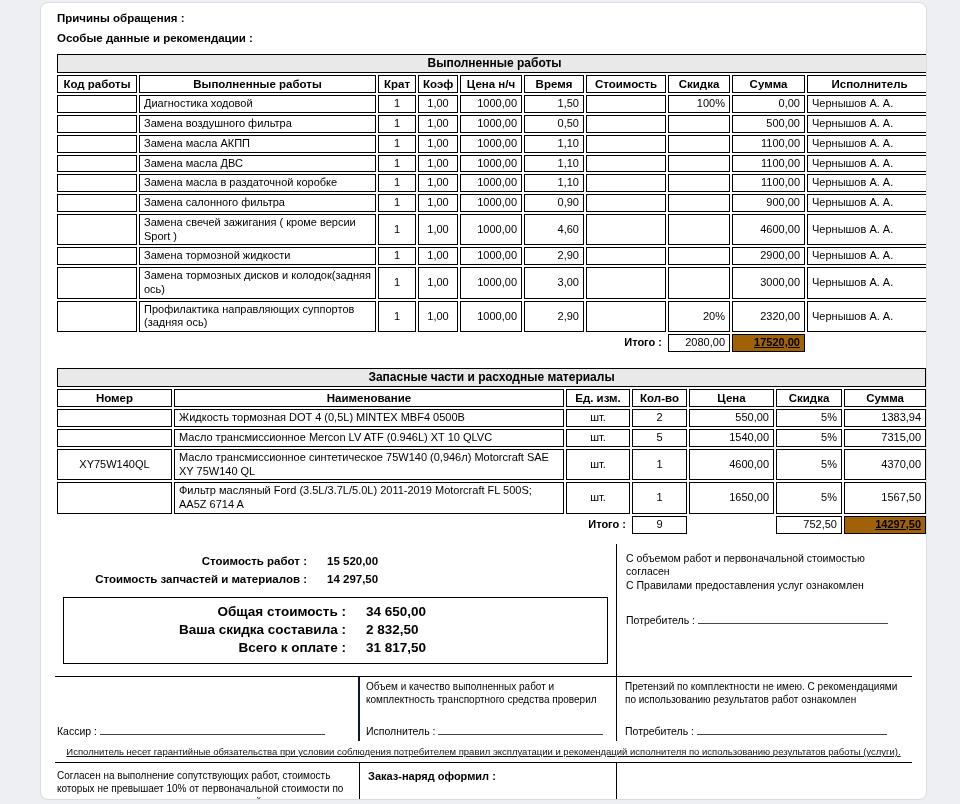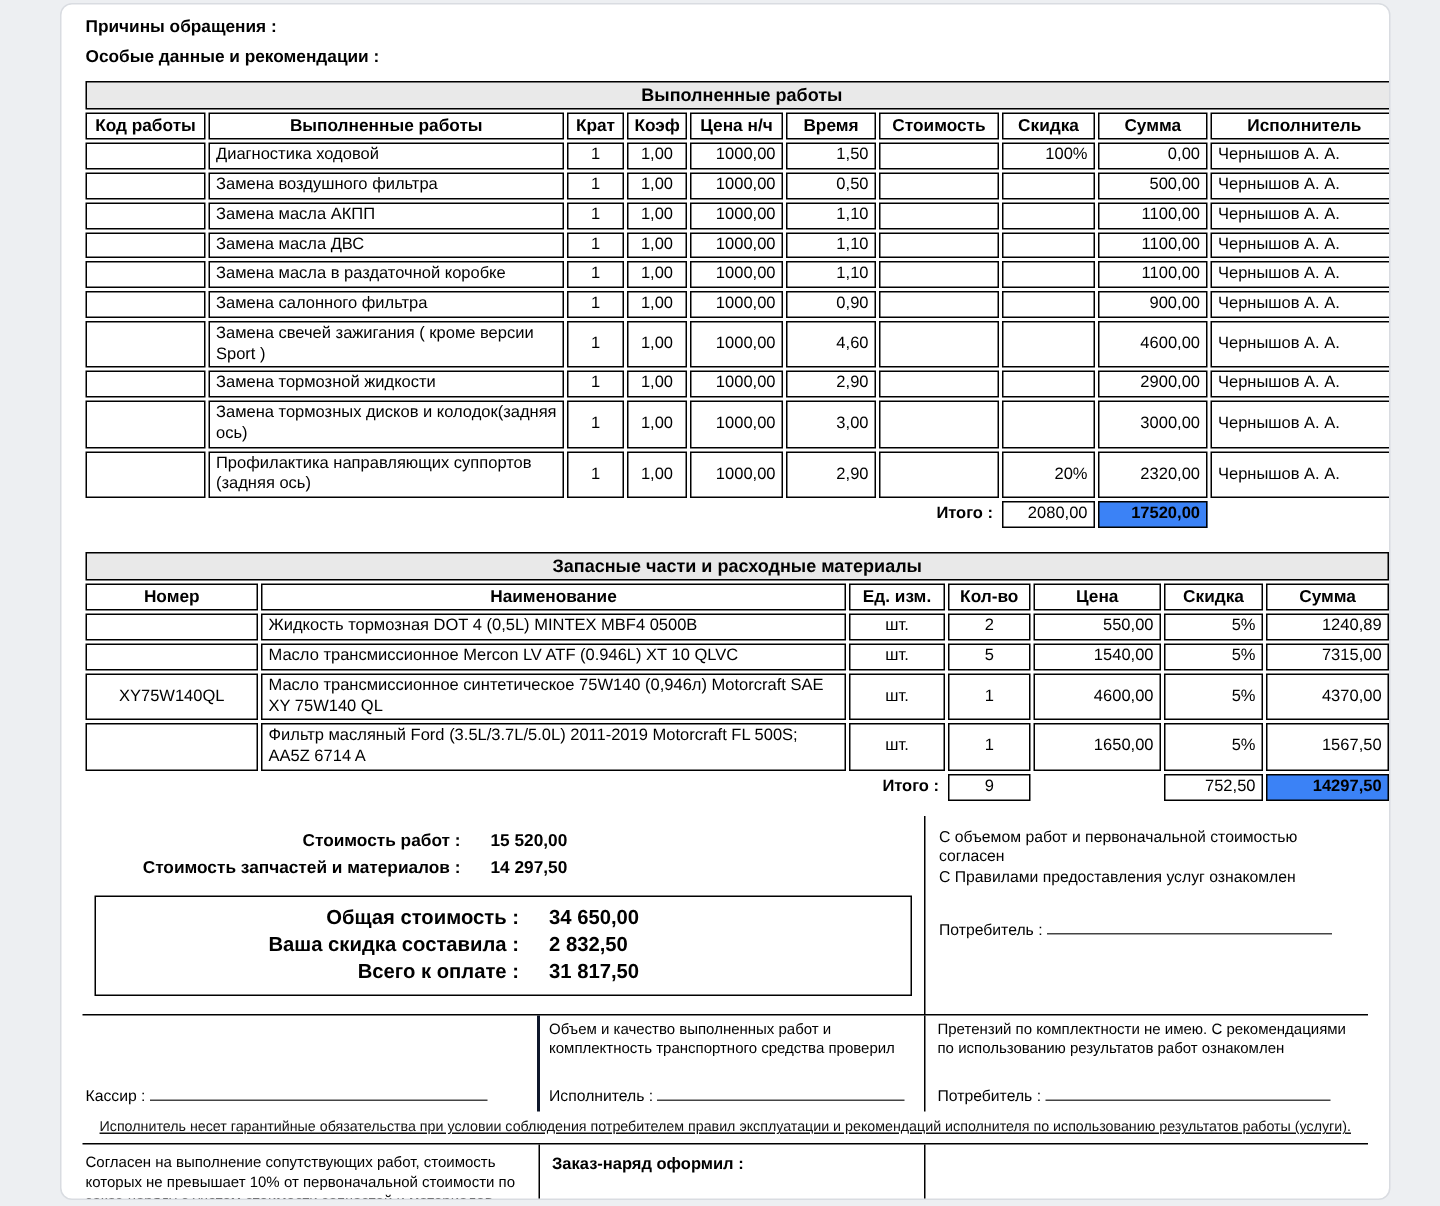--- a/index.html
+++ b/index.html
@@ -46,21 +46,21 @@
     padding:2px;
   }
   table.doc-table thead th.colhead { font-weight:bold; text-align:center; font-size:11.5px; }
   td.c-name, td.c-executor { text-align:left; }
   td.c-qty, td.c-coef, td.c-unit, td.c-count, td.c-number { text-align:center; }
   td.c-price, td.c-time, td.c-cost, td.c-discount, td.c-sum { text-align:right; }
   tr.total-row td { border:none; }
   tr.total-row td.total-label { text-align:right; font-weight:bold; padding-right:4px; }
   tr.total-row td.box { border:1px solid #000; text-align:right; }
   tr.total-row td.box.center { text-align:center; }
-  tr.total-row td.box.gray { background:#3b82f6; font-weight:bold; }
+  tr.total-row td.box.gray { background:#a16207; font-weight:bold;text-decoration:underline; }
 
   .tables-gap { height:10px; }
 
   
   .summary-section { display:flex; width:857px; border-bottom:1px solid #000; margin-top:8px; }
   .summary-left { width:562px; border-right:1px solid #000; padding:8px 4px 8px 0; }
   .summary-right { width:295px; padding:8px 4px 6px 9px; font-size:10.5px; line-height:1.3; }
   .cost-line { display:grid; grid-template-columns:252px auto; column-gap:20px; font-weight:bold; font-size:11.5px; margin:3px 0 6px 0; }
   .cost-line .cost-label { text-align:right; }
   .total-box {
@@ -296,21 +296,21 @@
       </tr>
     </thead>
     <tbody>
         <tr>
           <td class="c-number"></td>
           <td class="c-name">Жидкость тормозная DOT 4 (0,5L) MINTEX MBF4 0500B</td>
           <td class="c-unit">шт.</td>
           <td class="c-count">2</td>
           <td class="c-price">550,00</td>
           <td class="c-discount">5%</td>
-          <td class="c-sum">1240,89</td>
+          <td class="c-sum">1383,94</td>
         </tr>
         <tr>
           <td class="c-number"></td>
           <td class="c-name">Масло трансмиссионное Mercon LV ATF (0.946L) XT 10 QLVC</td>
           <td class="c-unit">шт.</td>
           <td class="c-count">5</td>
           <td class="c-price">1540,00</td>
           <td class="c-discount">5%</td>
           <td class="c-sum">7315,00</td>
         </tr>

